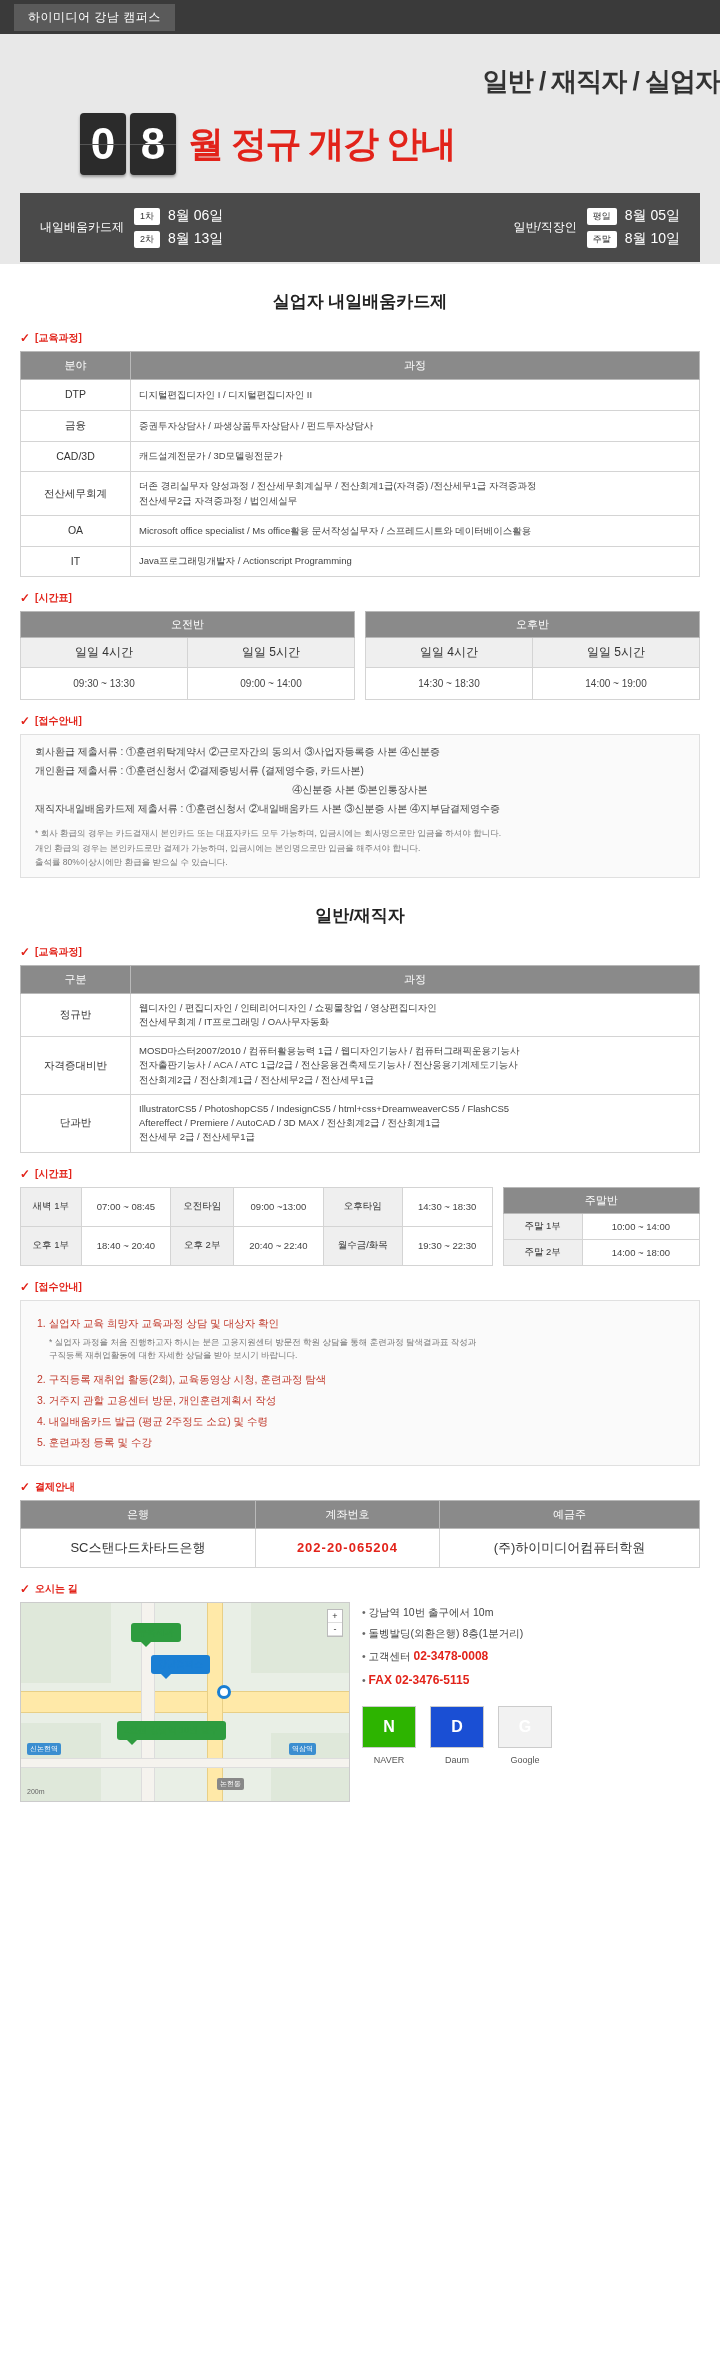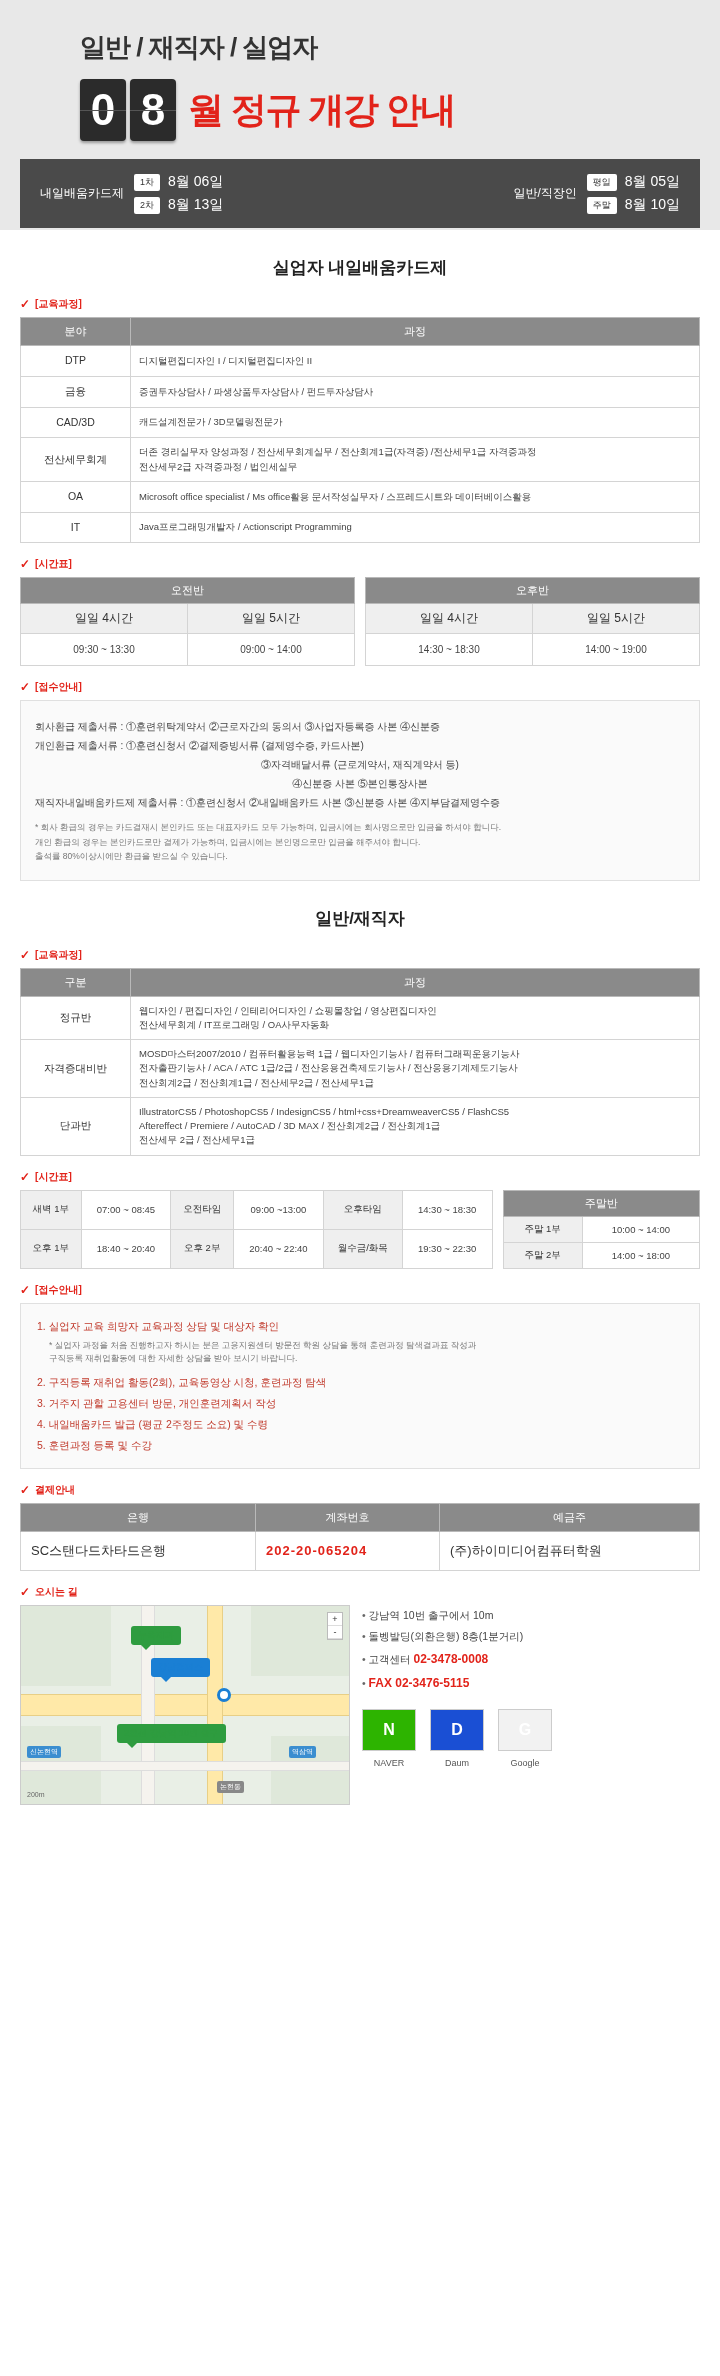--- a/index.html
+++ b/index.html
@@ -28,21 +28,21 @@
     letter-spacing: 0.5px;
   }
 
   
   .hero {
     background: #e8e8e8;
     padding: 30px 0 0 0;
     position: relative;
     height: 230px;
   }
-  .hero-inner { padding-left: 80px; }
+  .hero-inner { padding-left: 80px; text-align: right; }
   .hero-sub {
     font-size: 26px;
     color: #333;
     font-weight: bold;
     letter-spacing: -1px;
     margin-bottom: 14px;
   }
   .hero-row { display: flex; align-items: center; gap: 12px; }
   .flip {
     display: flex;
@@ -145,38 +145,38 @@
   }
   .tt2 td {
     border: 1px solid #d4d4d4; font-size: 9.5px; padding: 6px 4px;
     text-align: center; color: #444;
   }
   .tt2 td.k { background: #efefef; color: #333; }
 
   
   .info-box {
     border: 1px solid #e0e0e0; background: #fafafa;
-    padding: 16px 14px; font-size: 10px; line-height: 1.9; color: #444;
+    padding: 7px 14px; font-size: 10px; line-height: 1.9; color: #444;
   }
   .note {
     margin-top: 8px; font-size: 8.5px; color: #777; line-height: 1.7;
   }
   .ol-box {
     border: 1px solid #e0e0e0; background: #fafafa;
     padding: 12px 16px; font-size: 10.5px; line-height: 2; color: #c0392b;
   }
   .ol-box .sub { color: #777; font-size: 8.5px; line-height: 1.6; display:block; margin: 2px 0 6px 12px;}
 
   
   table.pay th {
     background: #8a8a8a; color: #fff; font-weight: normal; font-size: 11px;
     padding: 6px; border: 1px solid #b9b9b9;
   }
   table.pay td {
-    border: 1px solid #d4d4d4; padding: 10px; text-align: left; font-size: 13px;
+    border: 1px solid #d4d4d4; padding: 10px; text-align: center; font-size: 13px;
     color: #333;
   }
   table.pay td.acct { color: #e2231a; font-weight: bold; letter-spacing: 1px; }
 
   
   .map-area { display: flex; gap: 12px; margin-top: 6px; padding-bottom: 30px; }
   .map {
     width: 330px; height: 200px; position: relative;
     background: #e9efe6;
     border: 1px solid #ccc;
@@ -223,20 +223,23 @@
   }
   .p-naver { background: #2db400; }
   .p-daum  { background: #1a4fd4; }
   .p-google{ background: #f2f2f2; color:#444; }
 </style>
 </head>
 <body>
 
 <div class="page">
 
+  <div class="topbar">
+    <div class="brand">하이미디어 강남 캠퍼스</div>
+  </div>
 
   <div class="hero">
     <div class="hero-inner">
       <div class="hero-sub">일반 / 재직자 / 실업자</div>
       <div class="hero-row">
         <div class="flip">
           <div class="digit">0</div>
           <div class="digit">8</div>
         </div>
         <div class="hero-title">월 정규 개강 안내</div>
@@ -354,21 +357,20 @@
     </div>
 
     <div class="label-row">
       <span class="check">✓</span>
       <span class="lab">[접수안내]</span>
     </div>
 
     <div class="info-box">
       <div class="ln">회사환급 제출서류 : ①훈련위탁계약서 ②근로자간의 동의서 ③사업자등록증 사본 ④신분증</div>
       <div class="ln">개인환급 제출서류 : ①훈련신청서 ②결제증빙서류 (결제영수증, 카드사본)</div>
-      <div class="ln" style="text-align:center">③자격배달서류 (근로계약서, 재직계약서 등)</div>
       <div class="ln" style="text-align:center">④신분증 사본 ⑤본인통장사본</div>
       <div class="ln">재직자내일배움카드제 제출서류 : ①훈련신청서 ②내일배움카드 사본 ③신분증 사본 ④지부담결제영수증</div>
       <div class="note" style="white-space:pre-line">* 회사 환급의 경우는 카드결재시 본인카드 또는 대표자카드 모두 가능하며, 입금시에는 회사명으로만 입금을 하셔야 합니다.
 개인 환급의 경우는 본인카드로만 결제가 가능하며, 입금시에는 본인명으로만 입금을 해주셔야 합니다.
 출석률 80%이상시에만 환급을 받으실 수 있습니다.</div>
     </div>
   </div>
 
   <div class="section">
     <h2 class="sec-title">일반/재직자</h2>

